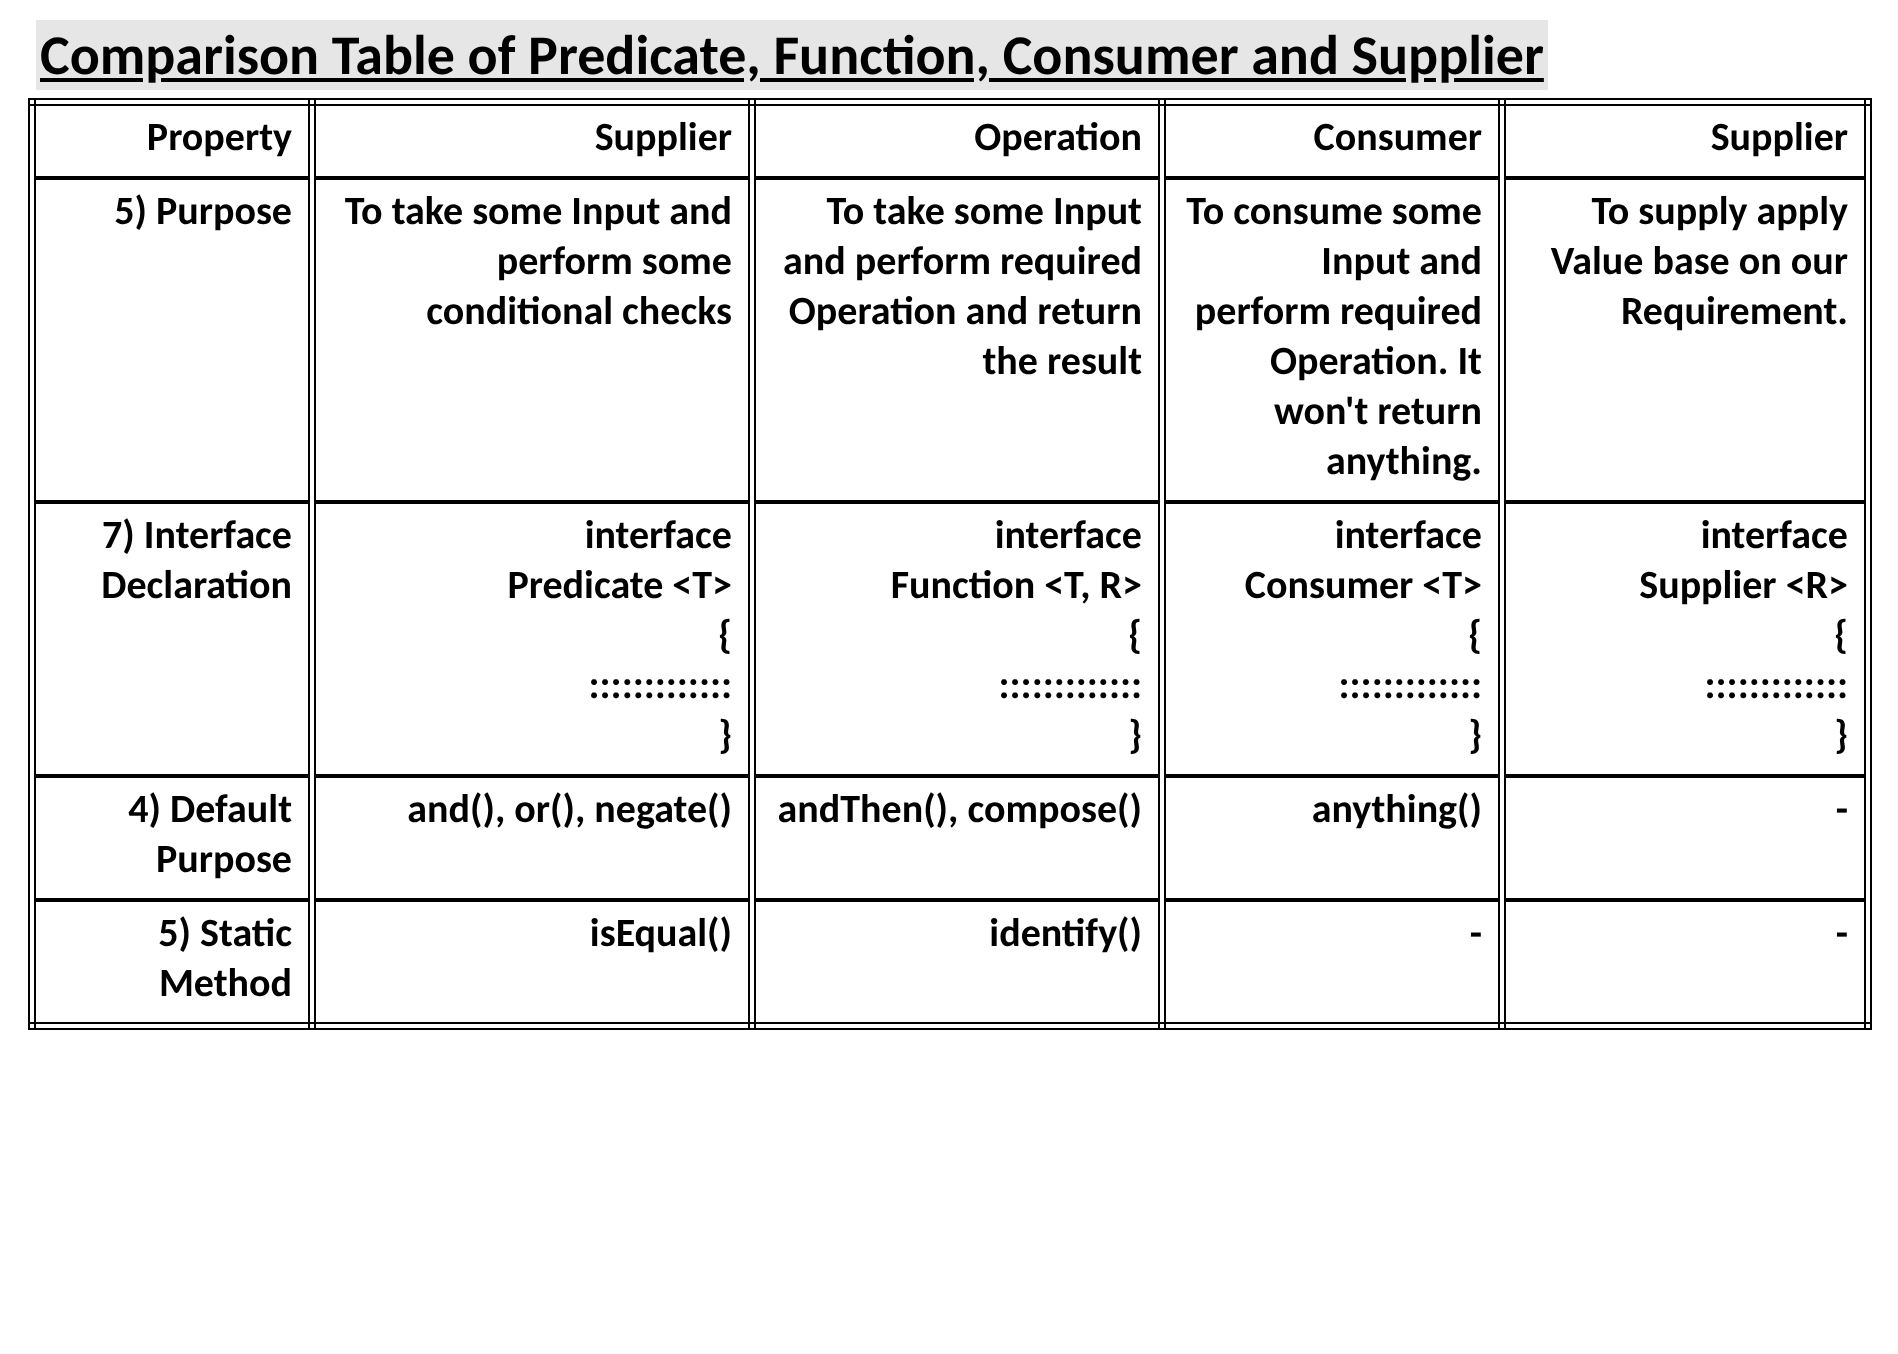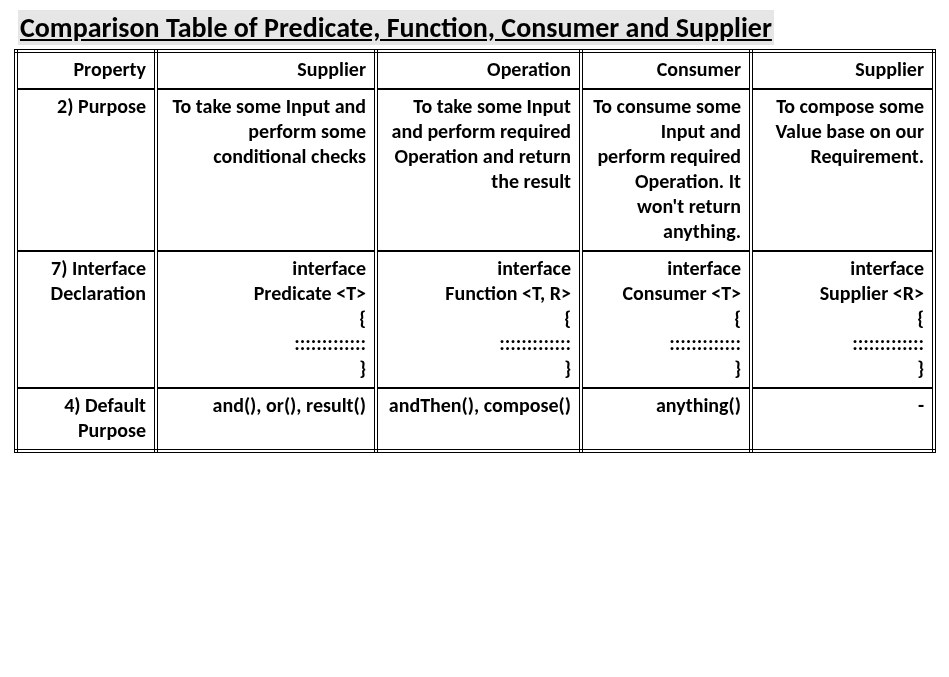--- a/index.html
+++ b/index.html
@@ -77,27 +77,27 @@
         <th>Supplier</th>
         <th>Operation</th>
         <th>Consumer</th>
         <th>Supplier</th>
       </tr>
     </thead>
     <tbody>
 
       <tr>
         <td>
-          <span>2) Purpose</span>
+          <span>5) Purpose</span>
           <span class="prop-line2 code-block"></span>
         </td>
         <td>To take some Input and perform some conditional checks</td>
         <td>To take some Input and perform required Operation and return the result</td>
         <td class="justify">To consume some Input and perform required Operation. It won't return anything.</td>
-        <td class="justify">To compose some Value base on our Requirement.</td>
+        <td class="justify">To supply apply Value base on our Requirement.</td>
       </tr>
 
       <tr>
         <td>
           <span>7) Interface</span>
           <span class="prop-line2 code-block">Declaration</span>
         </td>
         <td class="code-block">interface
 Predicate &lt;T&gt;
 {
@@ -119,22 +119,32 @@
    :::::::::::::
 }</td>
       </tr>
 
 
       <tr>
         <td>
           <span>4) Default</span>
           <span class="prop-line2 code-block">Purpose</span>
         </td>
-        <td>and(), or(), result()</td>
+        <td>and(), or(), negate()</td>
         <td>andThen(), compose()</td>
         <td>anything()</td>
         <td>-</td>
       </tr>
 
+      <tr>
+        <td>
+          <span>5) Static</span>
+          <span class="prop-line2 code-block">Method</span>
+        </td>
+        <td>isEqual()</td>
+        <td>identify()</td>
+        <td>-</td>
+        <td>-</td>
+      </tr>
     </tbody>
   </table>
 
 </div>
 
 </body></html>

